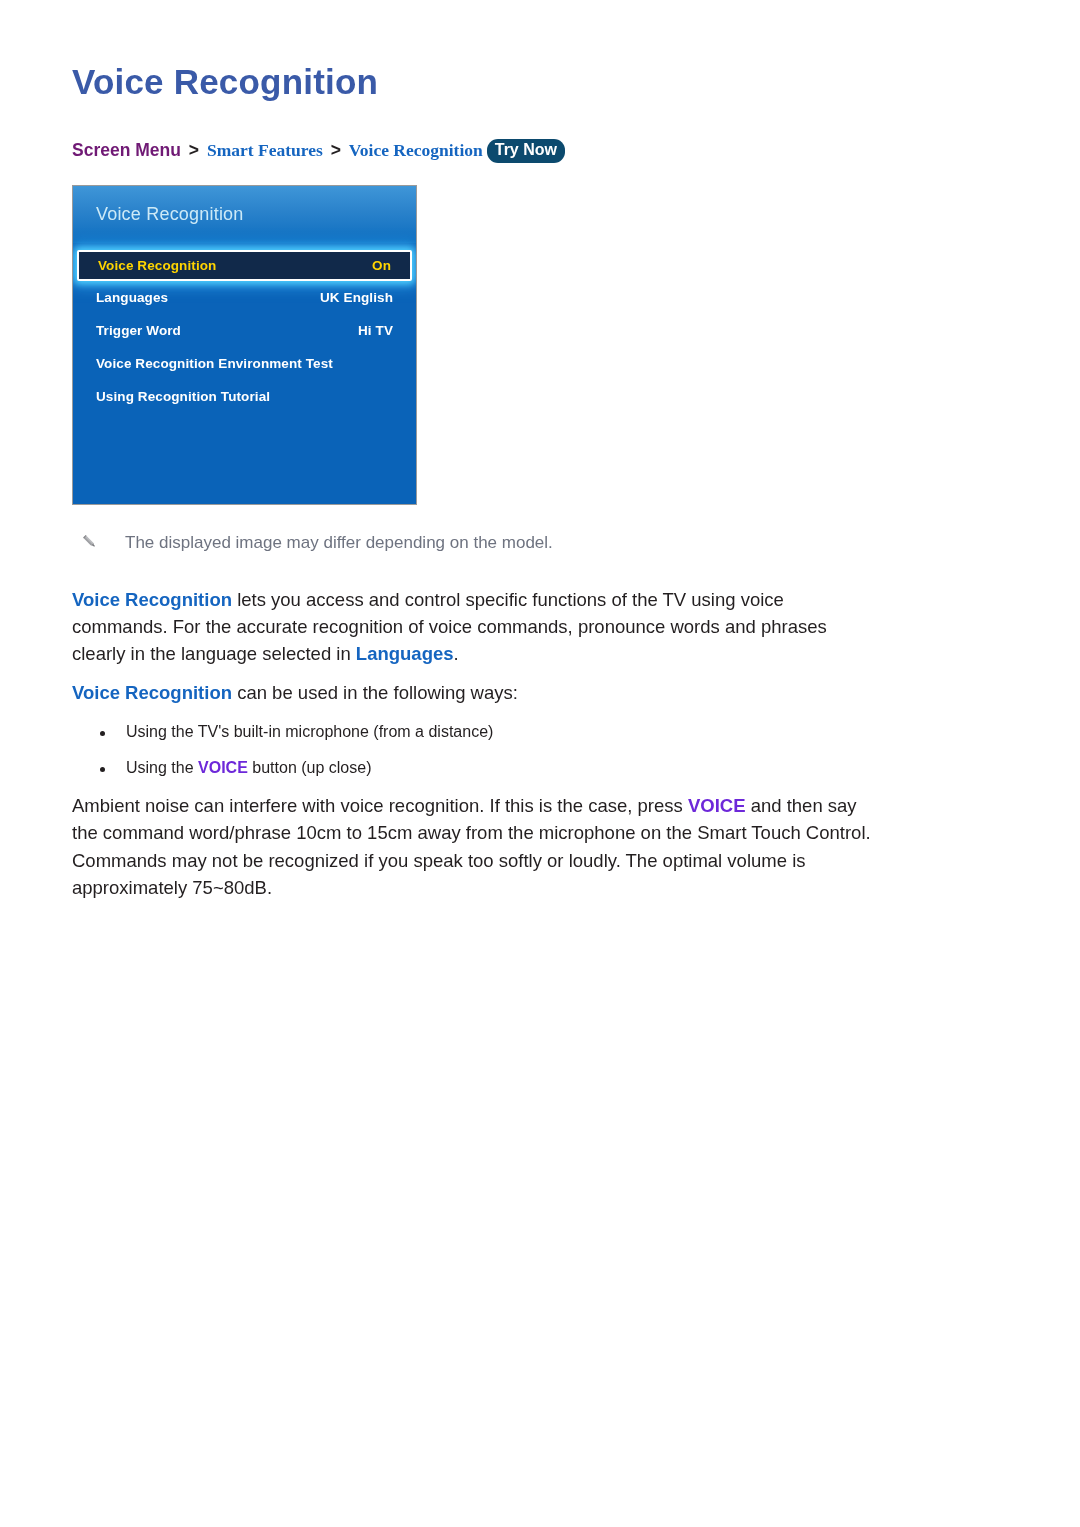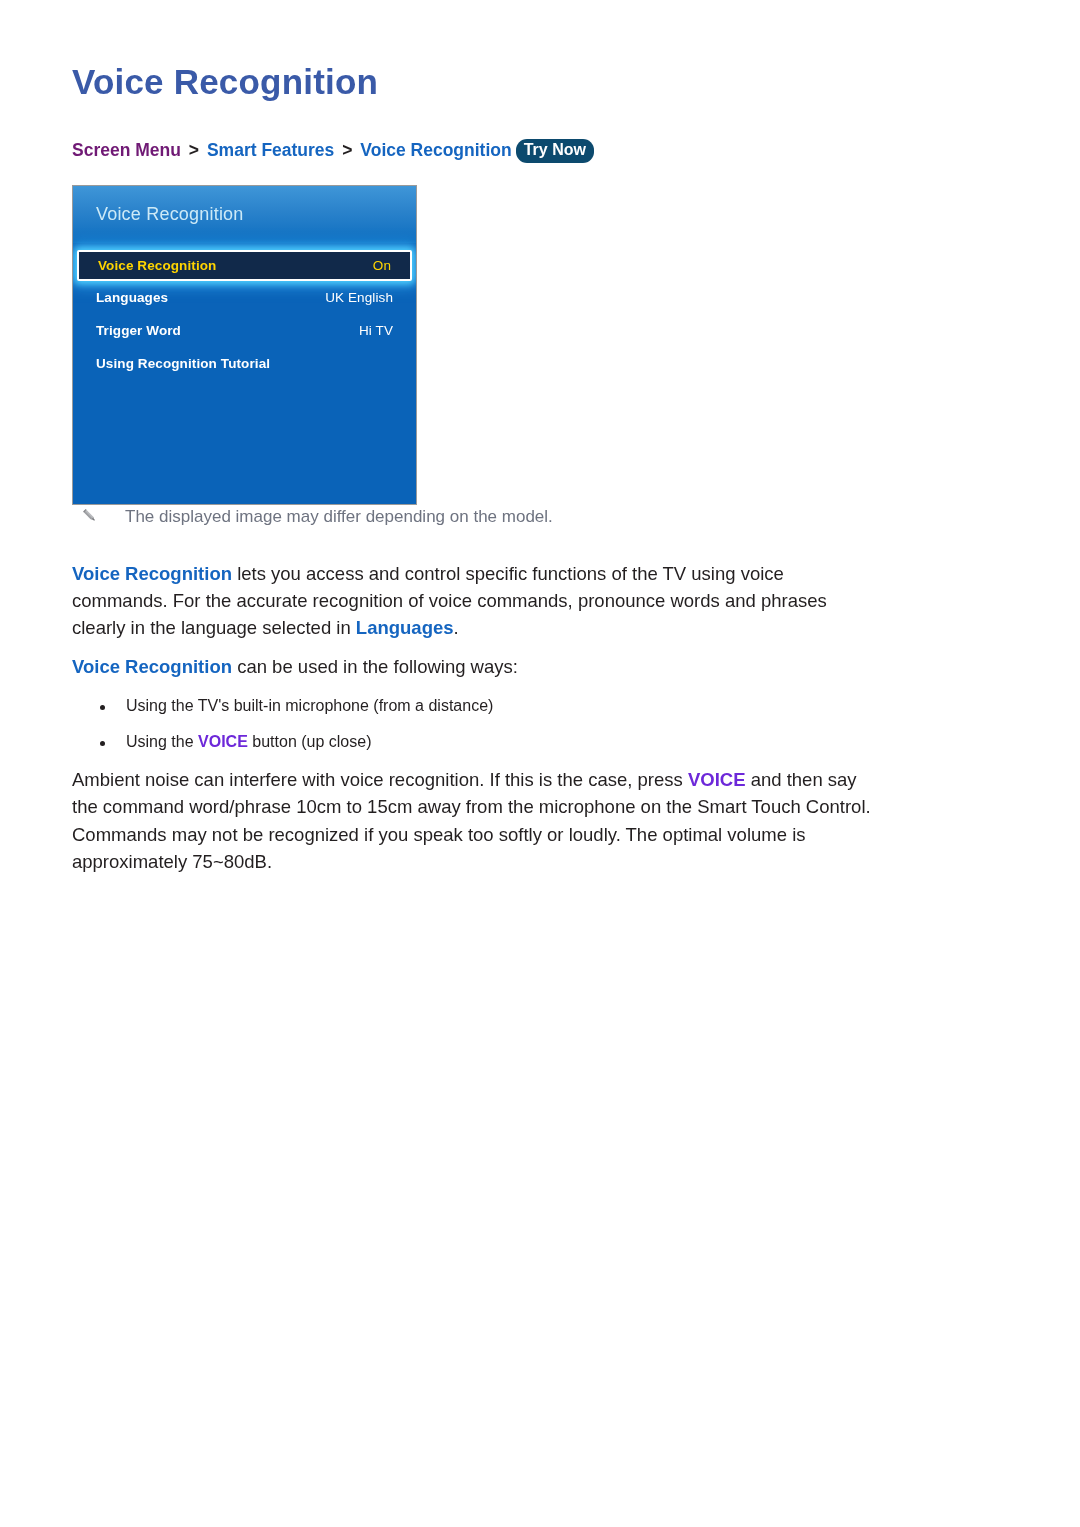--- a/index.html
+++ b/index.html
@@ -37,21 +37,21 @@
   
   .breadcrumb {
     margin-top: 36px;
     font-size: 17.5px;
     font-weight: bold;
     color: #231f20;
     line-height: 1.4;
     white-space: nowrap;
   }
   .breadcrumb .crumb-plain { color: #701a75; }
-  .breadcrumb .crumb-link  { color: #1565c0; }
+  .breadcrumb .crumb-link  { color: #1565c0; font-family: Liberation Serif, serif; }
   .breadcrumb .sep { color: #231f20; padding: 0 3px; }
   .badge-trynow {
     display: inline-block;
     background: #0c4a6e;
     color: #ffffff;
     border-radius: 11px;
     padding: 1px 8px 3px 8px;
     font-size: 16px;
     font-weight: bold;
     line-height: 1.25;
@@ -94,39 +94,40 @@
     align-items: center;
     justify-content: space-between;
     padding: 0 23px;
     box-sizing: border-box;
     color: #ffffff;
     font-size: 13.5px;
     font-weight: bold;
     letter-spacing: 0.1px;
   }
   .tv-row .tv-row-value {
-    font-weight: normal;
+    font-weight: bold;
   }
   .tv-row.selected {
     margin: 0 4px;
     padding: 0 19px;
     height: 31px;
     background: #11294a;
     color: #ffd400;
     border: 2px solid #ffffff;
     border-radius: 2px;
     box-shadow: 0 0 7px 3px rgba(80, 210, 255, 0.95),
                 0 0 14px 6px rgba(60, 180, 255, 0.55);
   }
   .tv-row.selected .tv-row-value { color: #ffd400; }
 
   
   .note-line {
     display: flex;
     align-items: flex-start;
+    margin-top: 26px;
     margin-left: 8px;
   }
   .pencil-icon {
     width: 20px;
     height: 20px;
     flex: 0 0 20px;
     margin-top: 1px;
   }
   .note-text {
     margin-left: 25px;
@@ -202,20 +203,24 @@
       <div class="tv-row">
         <span>Languages</span>
         <span class="tv-row-value">UK English</span>
       </div>
 
       <div class="tv-row">
         <span>Trigger Word</span>
         <span class="tv-row-value">Hi TV</span>
       </div>
 
+      <div class="tv-row">
+        <span>Voice Recognition Environment Test</span>
+        <span class="tv-row-value"></span>
+      </div>
 
       <div class="tv-row">
         <span>Using Recognition Tutorial</span>
         <span class="tv-row-value"></span>
       </div>
 
     </div>
   </div>
 
   <div class="note-line">

